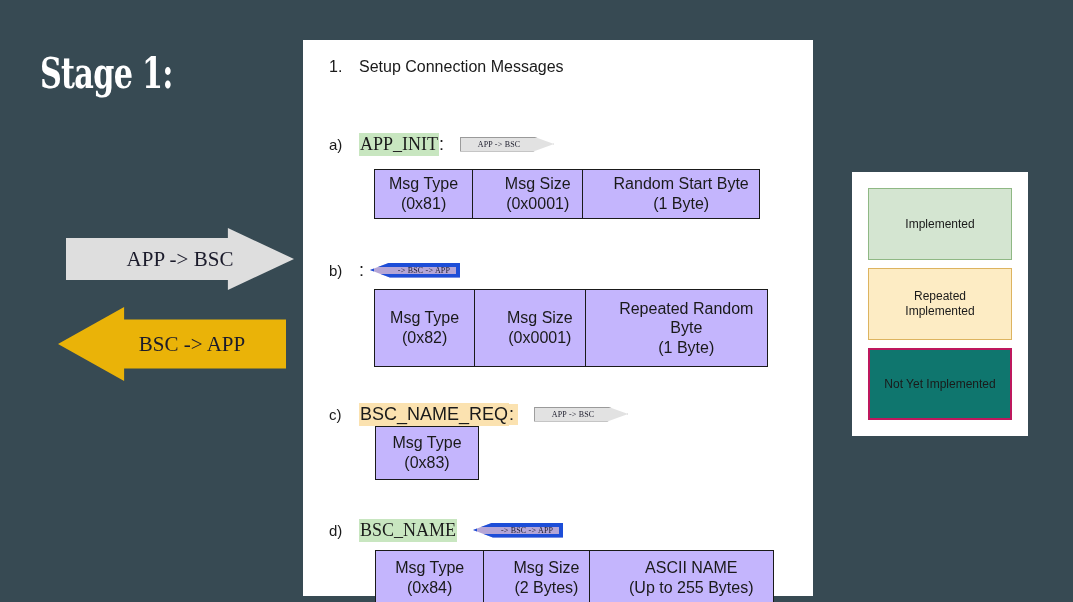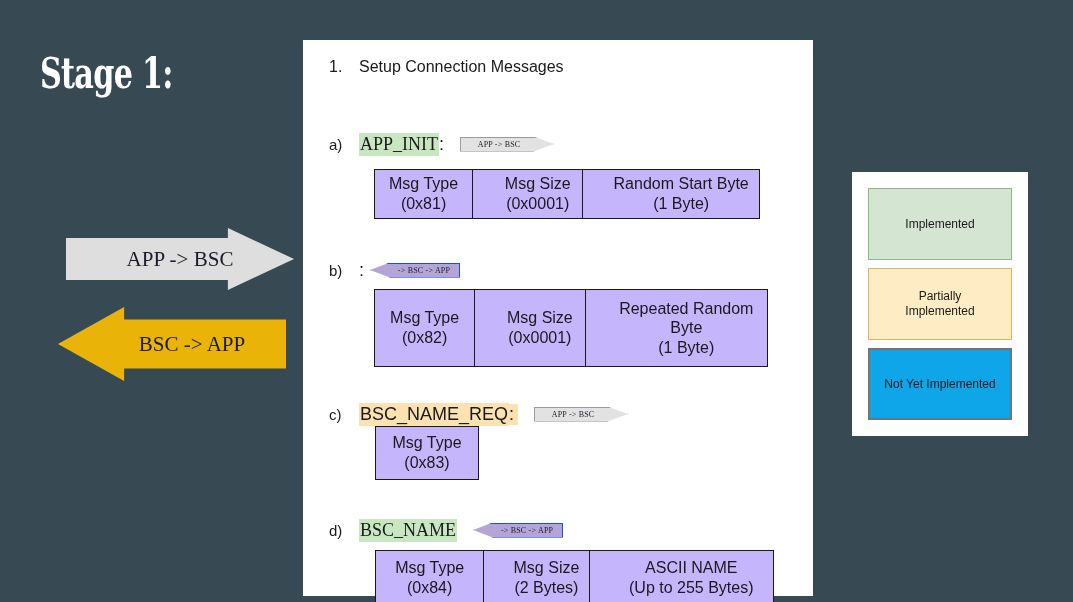--- a/index.html
+++ b/index.html
@@ -80,21 +80,21 @@
     display: flex;
     align-items: center;
     justify-content: center;
     text-align: center;
     font-size: 12px;
     color: #1a1a1a;
     line-height: 1.25;
   }
   .legend-box.implemented   { background: #d4e5d1; border: 1px solid #8fb884; }
   .legend-box.partial       { background: #fdecc4; border: 1px solid #ddb45f; }
-  .legend-box.not-impl      { background: #0ea5e9; border: 2px solid #737373; }
+  .legend-box.not-impl      { background: #0f766e; border: 2px solid #be185d; }
 
   
   #section-heading {
     position: absolute;
     left: 26px; top: 18px;
     font-size: 16px;
     color: #1a1a1a;
     white-space: nowrap;
   }
   #section-heading .num { display: inline-block; width: 30px; }
@@ -132,21 +132,21 @@
     width: 94px;
     background: #e2e2e2;
     border: 1px solid #9a9a9a;
     clip-path: polygon(0 0, 78% 0, 100% 50%, 78% 100%, 0 100%);
     padding-right: 16px;
     margin-left: 12px;
   }
   .badge-left {
     width: 90px;
     background: #b4a5d6;
-    border: 1px solid #1d4ed8;
+    border: 4px solid #1d4ed8;
     clip-path: polygon(22% 0, 100% 0, 100% 100%, 22% 100%, 0 50%);
     padding-left: 18px;
     margin-left: 2px;
   }
 
   
   .field-table {
     position: absolute;
     display: flex;
     border: 1.5px solid #1a1a1a;
@@ -270,20 +270,20 @@
       </div>
     </div>
 
   </div>
 
   <div id="legend-panel">
     <div class="legend-box implemented">
       <span>Implemented</span>
     </div>
     <div class="legend-box partial">
-      <span><span>Partially</span><br><span>Implemented</span></span>
+      <span><span>Repeated</span><br><span>Implemented</span></span>
     </div>
     <div class="legend-box not-impl">
       <span>Not Yet Implemented</span>
     </div>
   </div>
 
 </div>
 
 </body></html>

